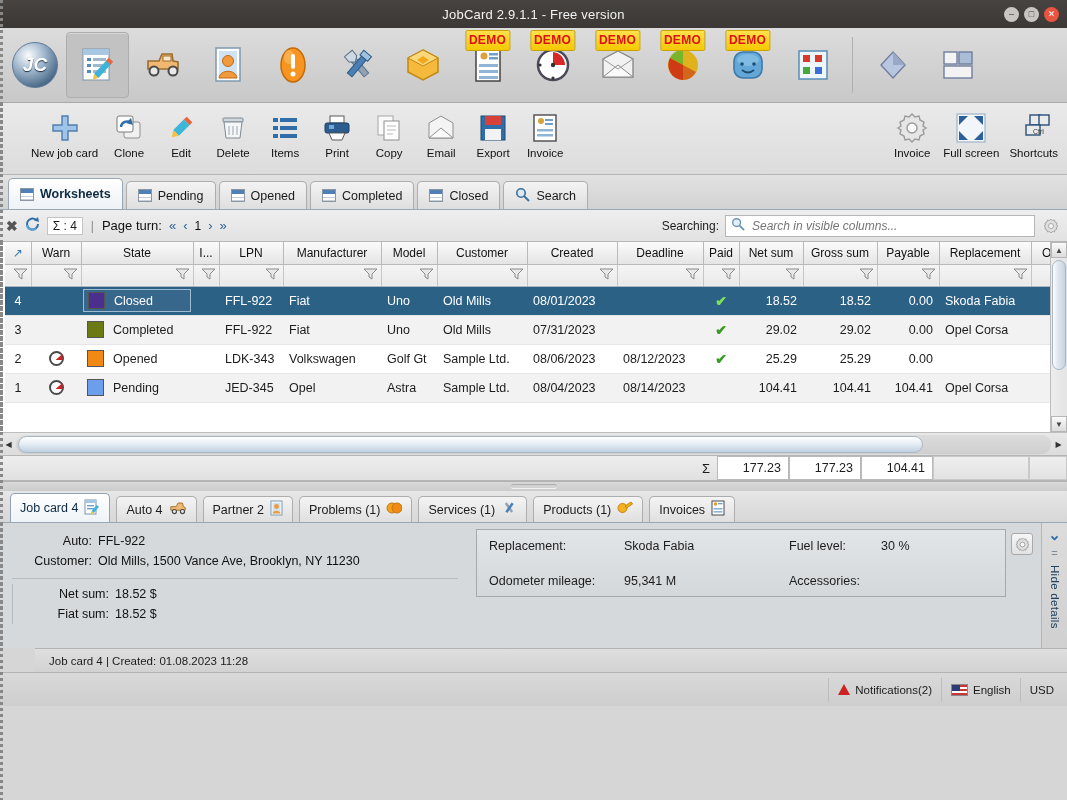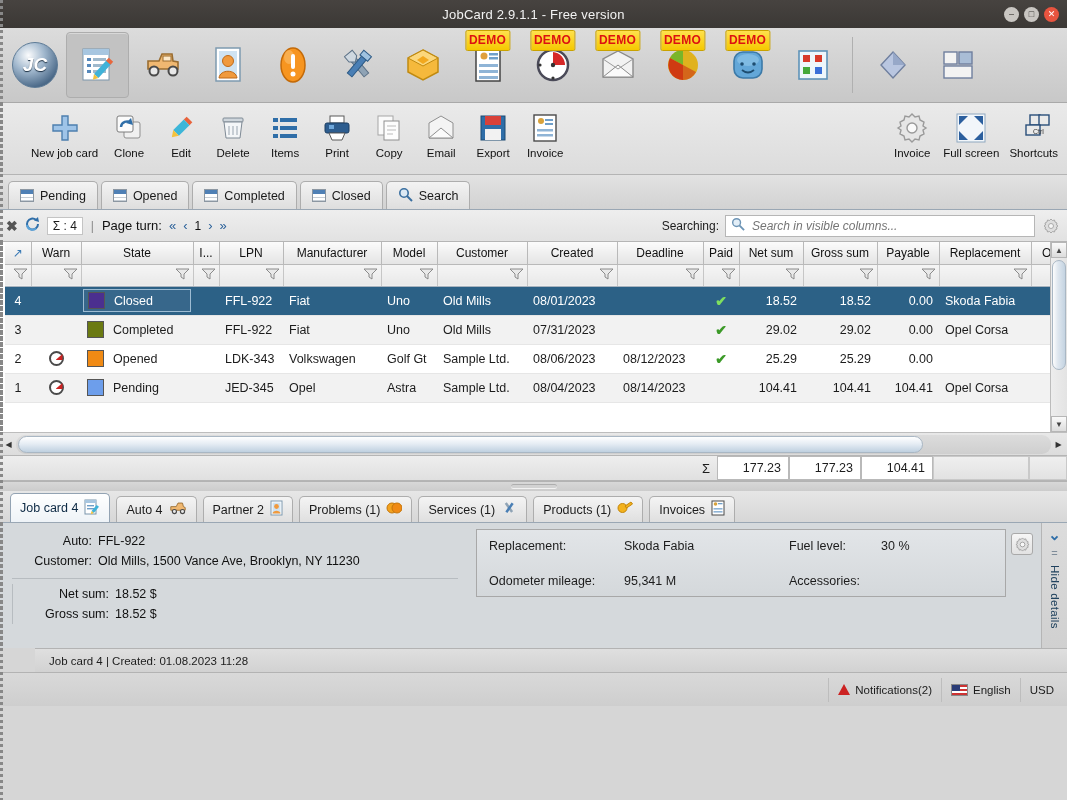--- a/index.html
+++ b/index.html
@@ -535,20 +535,26 @@
           <rect x="9" y="12" width="14" height="10" fill="#eaeaea" stroke="#2a4f7a" stroke-width="1.4"></rect>
           <text x="16" y="21" font-size="7" fill="#333" font-family="Liberation Sans">Ctrl</text>
         </svg>
       </div>
       <div class="lbl">Shortcuts</div>
     </div>
   </div>
 </div>
 
 <div id="tabsrow">
+  <div class="tab active">
+    <span class="sheeticon">
+        <i></i>
+      </span>
+    <span>Worksheets</span>
+  </div>
   <div class="tab">
     <span class="sheeticon">
         <i></i>
       </span>
     <span>Pending</span>
   </div>
   <div class="tab">
     <span class="sheeticon">
         <i></i>
       </span>
@@ -912,21 +918,21 @@
       <span class="v">Old Mills, 1500 Vance Ave, Brooklyn, NY 11230</span>
     </div>
     <div class="dl-hr"></div>
     <div class="dl-cols">
       <div class="dl-col second">
         <div class="dl-row">
           <span class="k">Net sum:</span>
           <span class="v">18.52 $</span>
         </div>
         <div class="dl-row">
-          <span class="k">Gross sum:</span>
+          <span class="k">Fiat sum:</span>
           <span class="v">18.52 $</span>
         </div>
       </div>
     </div>
   </div>
 
   <div id="detailright">
     <div style="display:flex;align-items:flex-start;gap:5px;">
       <div class="ipanel" style="flex:1">
         <div class="ip-col" style="width:300px">

